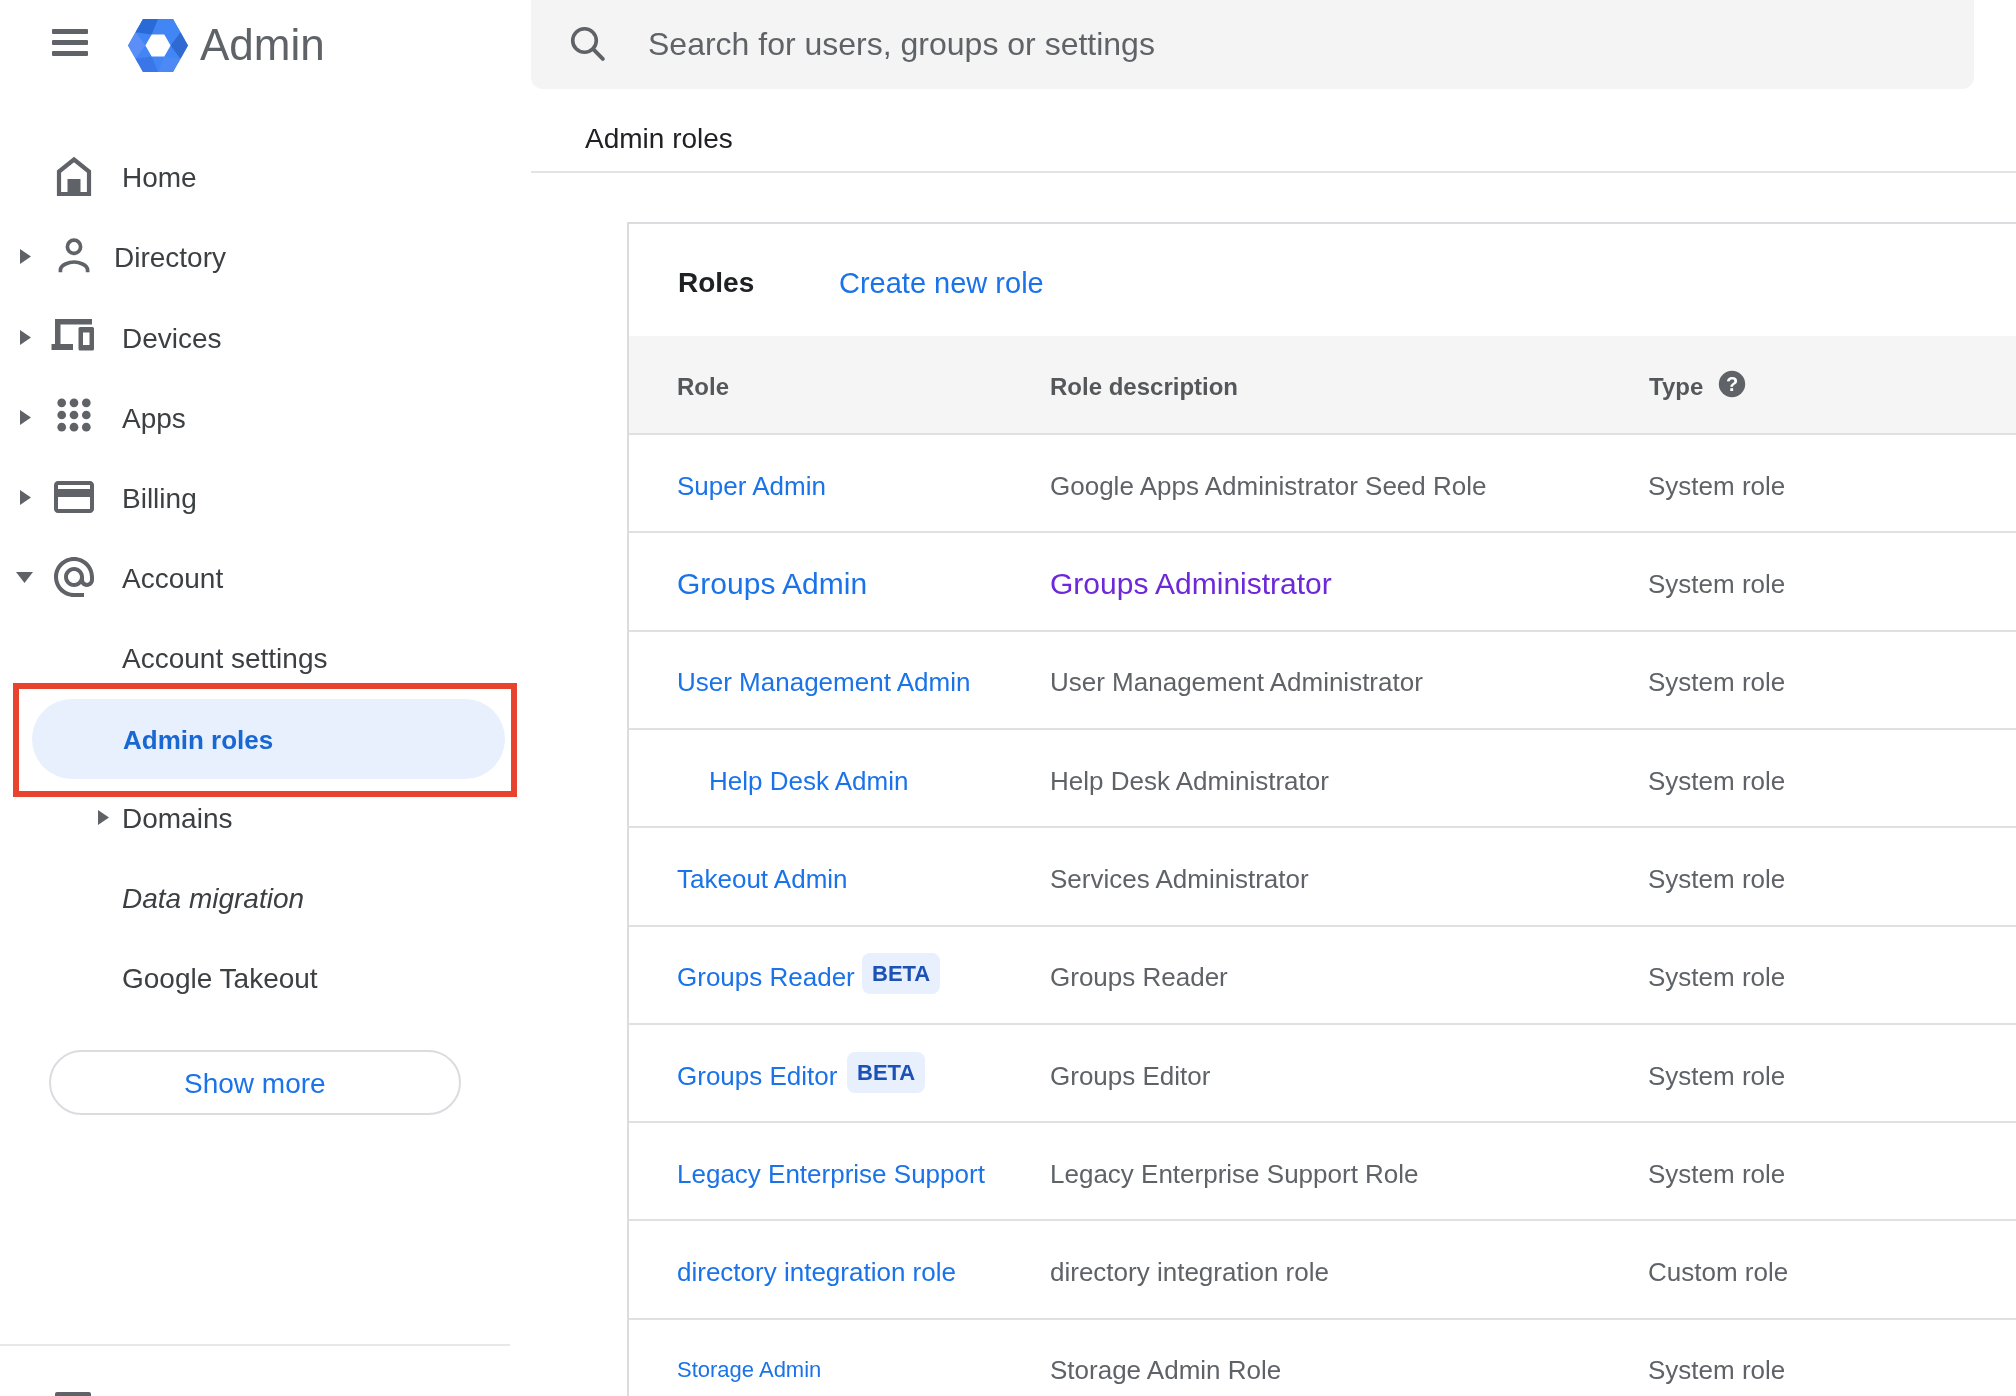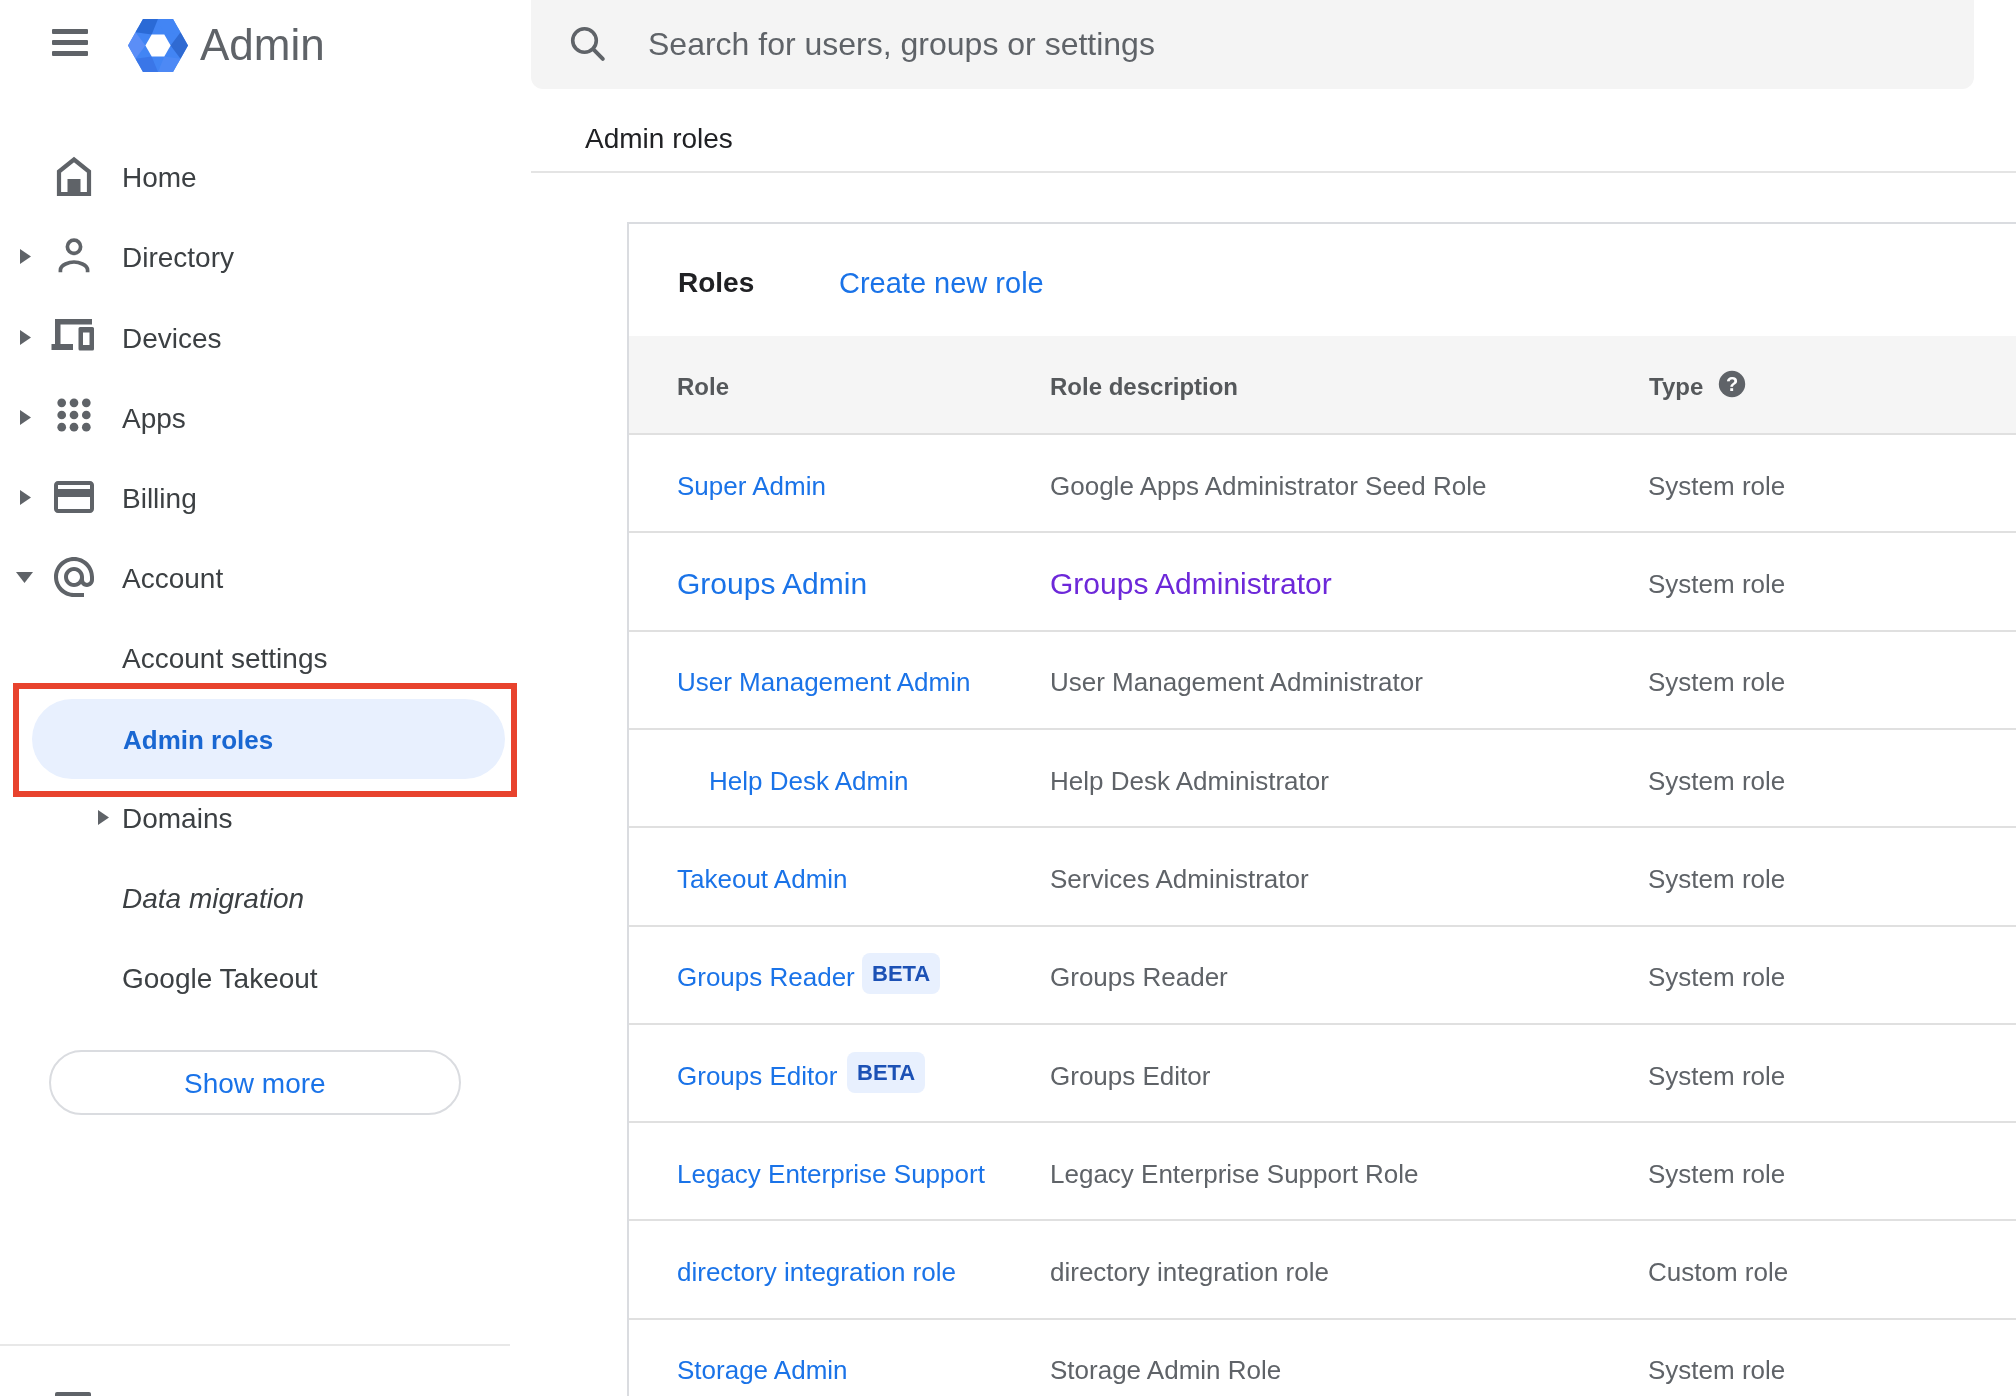--- a/index.html
+++ b/index.html
@@ -25,21 +25,21 @@
 <div class="t" style="left:200px;top:45px;"><span style="font-size:44px;font-weight:400;color:#5f6368;">Admin</span></div>
 <div class="abs" style="left:531px;top:-12px;width:1443px;height:101px;background:#f4f4f4;border-radius:12px;"></div>
 <svg class="abs" style="left:568px;top:24px;" width="40" height="40" viewBox="0 0 40 40">
 <circle cx="16.5" cy="16.5" r="11.8" fill="none" stroke="#5f6368" stroke-width="3.6"></circle>
 <line x1="25.2" y1="25.2" x2="34.8" y2="34.8" stroke="#5f6368" stroke-width="4" stroke-linecap="round"></line>
 </svg>
 <div class="t" style="left:648px;top:44px;"><span style="font-size:32px;font-weight:400;color:#5f6368;">Search for users, groups or settings</span></div>
 <div class="t" style="left:585px;top:139px;"><span style="font-size:28px;font-weight:400;color:#202124;">Admin roles</span></div>
 <div class="abs" style="left:531px;top:171px;width:1485px;height:2px;background:#e4e4e4;"></div>
 <div class="t" style="left:122px;top:178px;"><span style="font-size:28px;font-weight:400;color:#3c4043;">Home</span></div>
-<div class="t" style="left:122px;top:258px;"><span style="font-size:28px;font-weight:400;color:#3c4043;">Directory</span></div>
+<div class="t" style="left:114px;top:258px;"><span style="font-size:28px;font-weight:400;color:#3c4043;">Directory</span></div>
 <svg class="abs" style="left:20px;top:248.5px;" width="11" height="15" viewBox="0 0 11 15">
     <polygon points="0,0 11,7.5 0,15" fill="#5f6368"></polygon>
   </svg>
 <div class="t" style="left:122px;top:339px;"><span style="font-size:28px;font-weight:400;color:#3c4043;">Devices</span></div>
 <svg class="abs" style="left:20px;top:329.5px;" width="11" height="15" viewBox="0 0 11 15">
     <polygon points="0,0 11,7.5 0,15" fill="#5f6368"></polygon>
   </svg>
 <div class="t" style="left:122px;top:419px;"><span style="font-size:28px;font-weight:400;color:#3c4043;">Apps</span></div>
 <svg class="abs" style="left:20px;top:409.5px;" width="11" height="15" viewBox="0 0 11 15">
     <polygon points="0,0 11,7.5 0,15" fill="#5f6368"></polygon>
@@ -143,15 +143,15 @@
 <div class="t" style="left:1648px;top:1075.5px;"><span style="font-size:26px;font-weight:400;color:#5f6368;">System role</span></div>
 <div class="abs" style="left:847px;top:1051.5px;height:41px;background:#e8f0fe;border-radius:8px;">
     <span style="display:block;padding:0 10px;font-size:22px;font-weight:700;color:#1c51b5;line-height:41px;">BETA</span>
   </div>
 <div class="t" style="left:677px;top:1173.8px;"><span style="font-size:26px;font-weight:400;color:#1a73e8;">Legacy Enterprise Support</span></div>
 <div class="t" style="left:1050px;top:1173.8px;"><span style="font-size:26px;font-weight:400;color:#5f6368;">Legacy Enterprise Support Role</span></div>
 <div class="t" style="left:1648px;top:1173.8px;"><span style="font-size:26px;font-weight:400;color:#5f6368;">System role</span></div>
 <div class="t" style="left:677px;top:1272.1px;"><span style="font-size:26px;font-weight:400;color:#1a73e8;">directory integration role</span></div>
 <div class="t" style="left:1050px;top:1272.1px;"><span style="font-size:26px;font-weight:400;color:#5f6368;">directory integration role</span></div>
 <div class="t" style="left:1648px;top:1272.1px;"><span style="font-size:26px;font-weight:400;color:#5f6368;">Custom role</span></div>
-<div class="t" style="left:677px;top:1370.3px;"><span style="font-size:26px;font-weight:400;color:#1a73e8;">Storage Admin</span></div>
+<div class="t" style="left:677px;top:1370.3px;"><span style="font-size:22px;font-weight:400;color:#1a73e8;">Storage Admin</span></div>
 <div class="t" style="left:1050px;top:1370.3px;"><span style="font-size:26px;font-weight:400;color:#5f6368;">Storage Admin Role</span></div>
 <div class="t" style="left:1648px;top:1370.3px;"><span style="font-size:26px;font-weight:400;color:#5f6368;">System role</span></div>
 
 </body></html>

